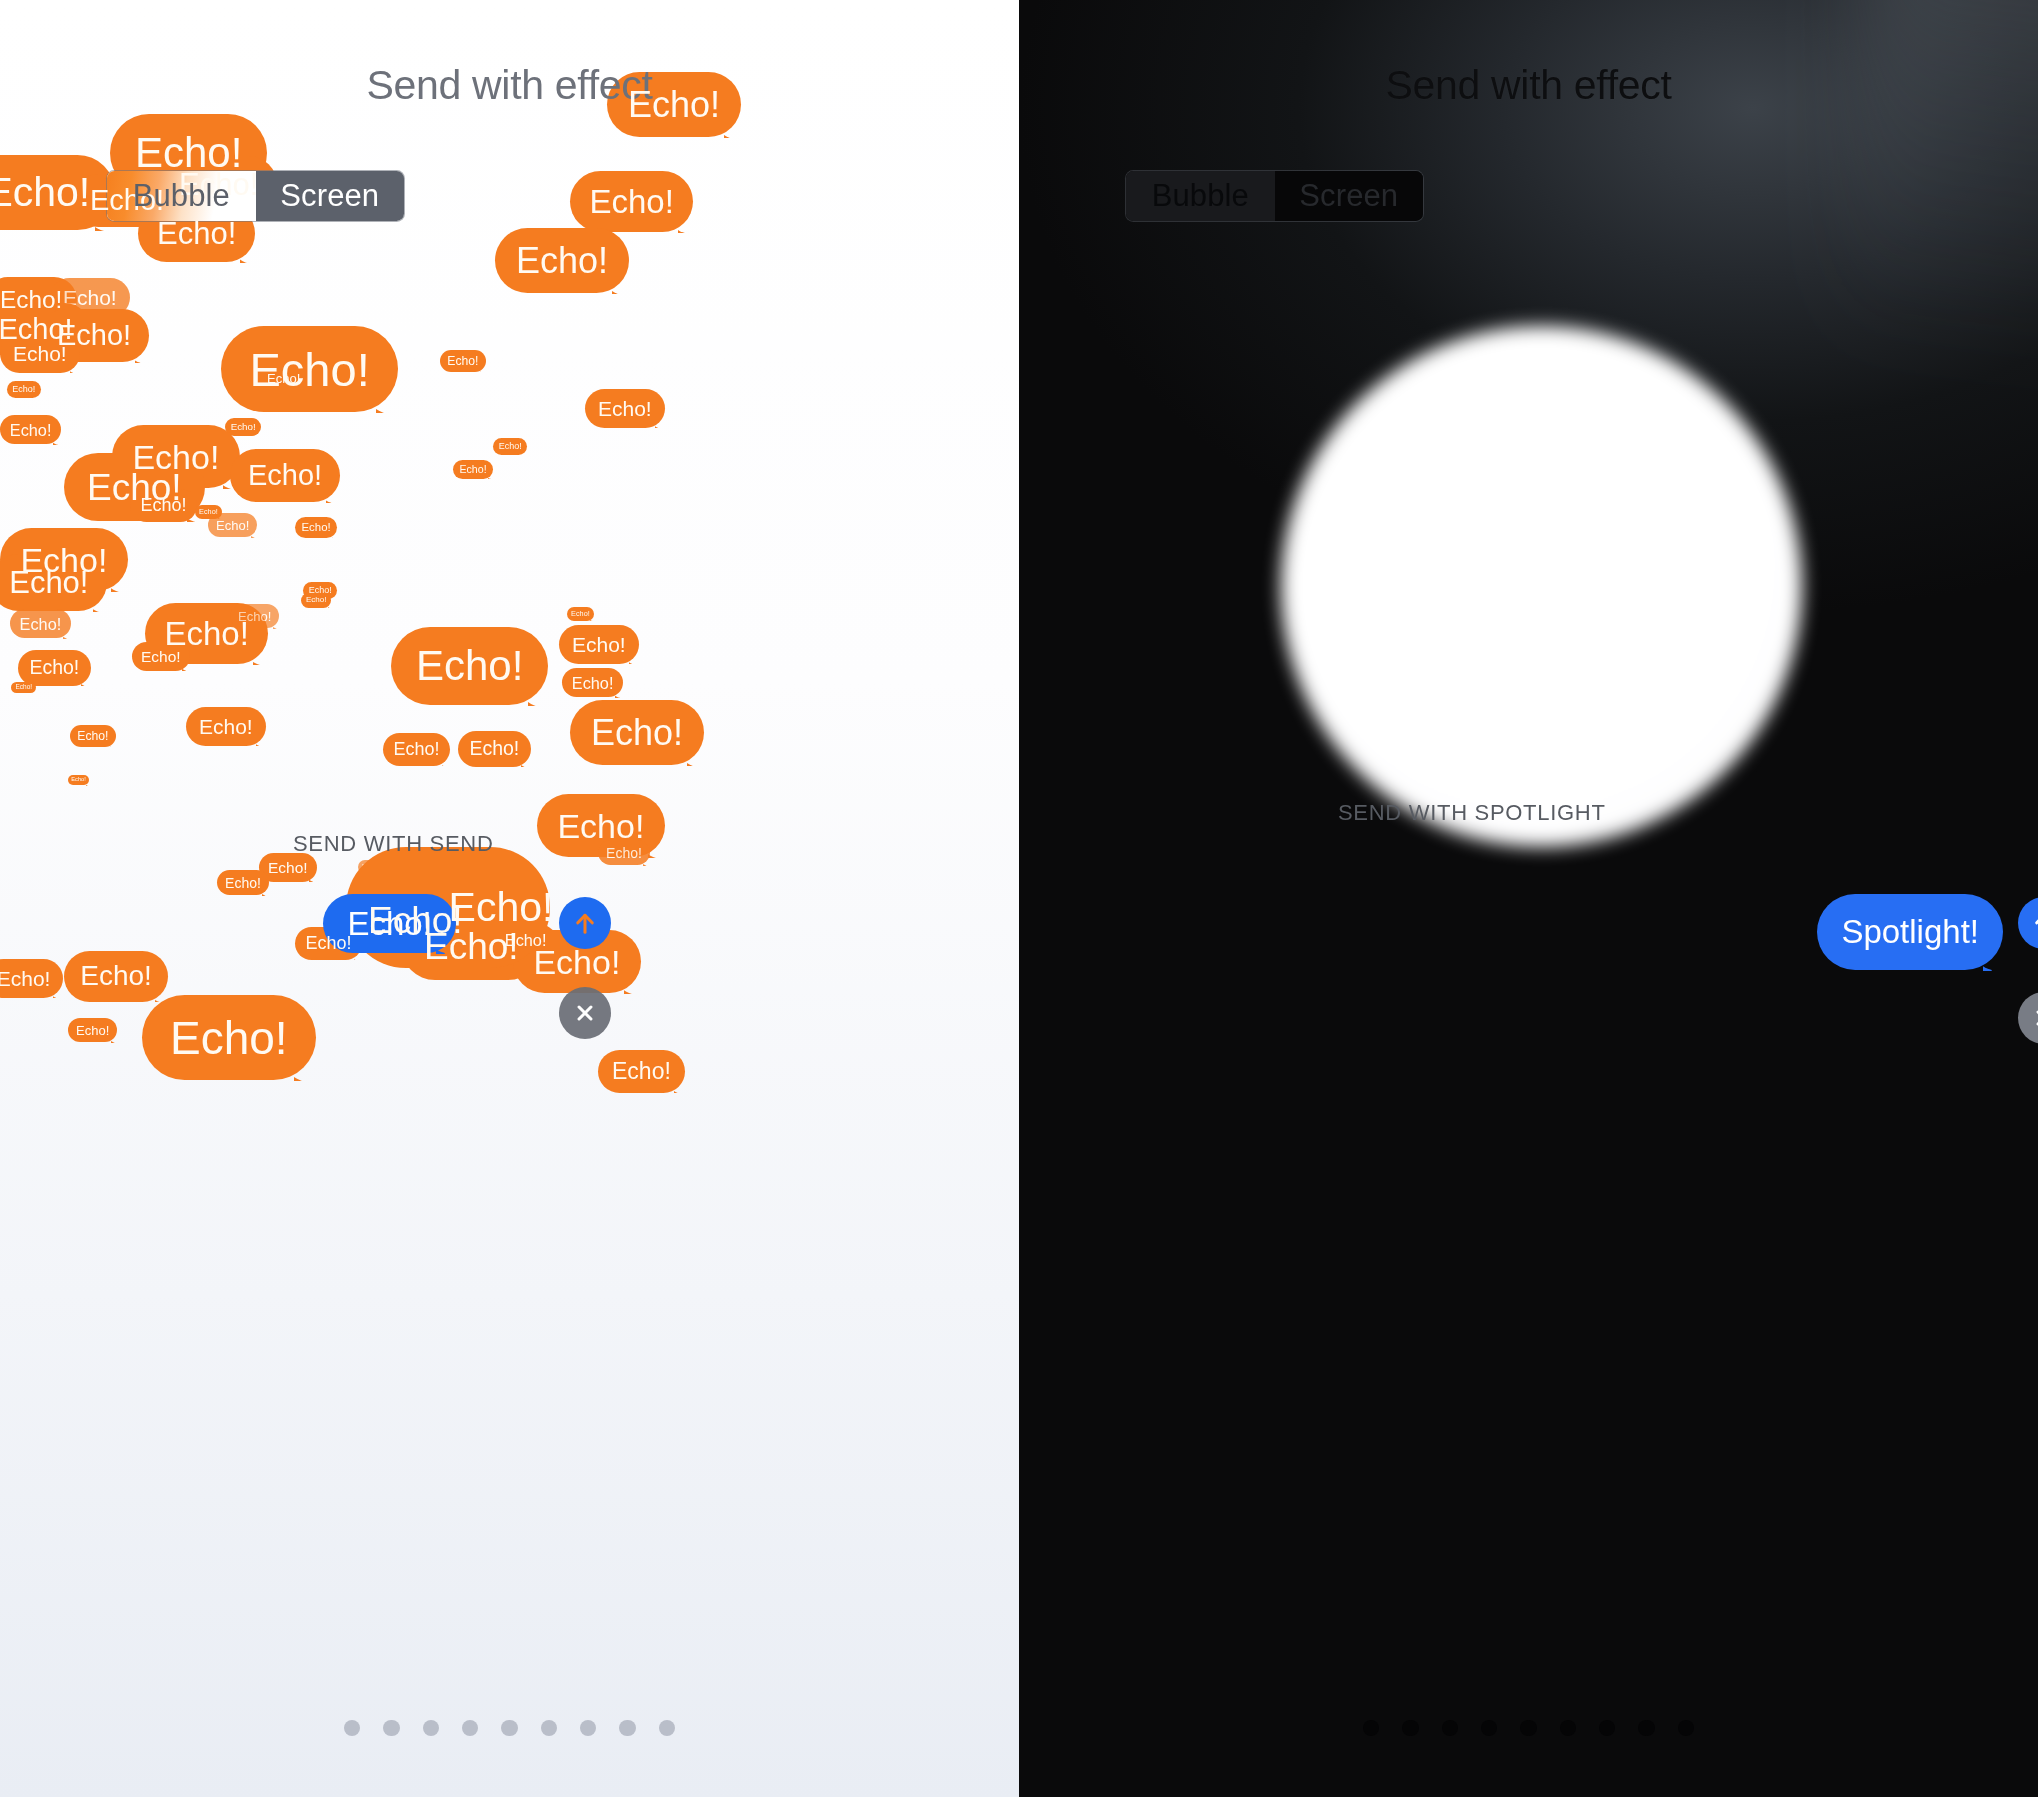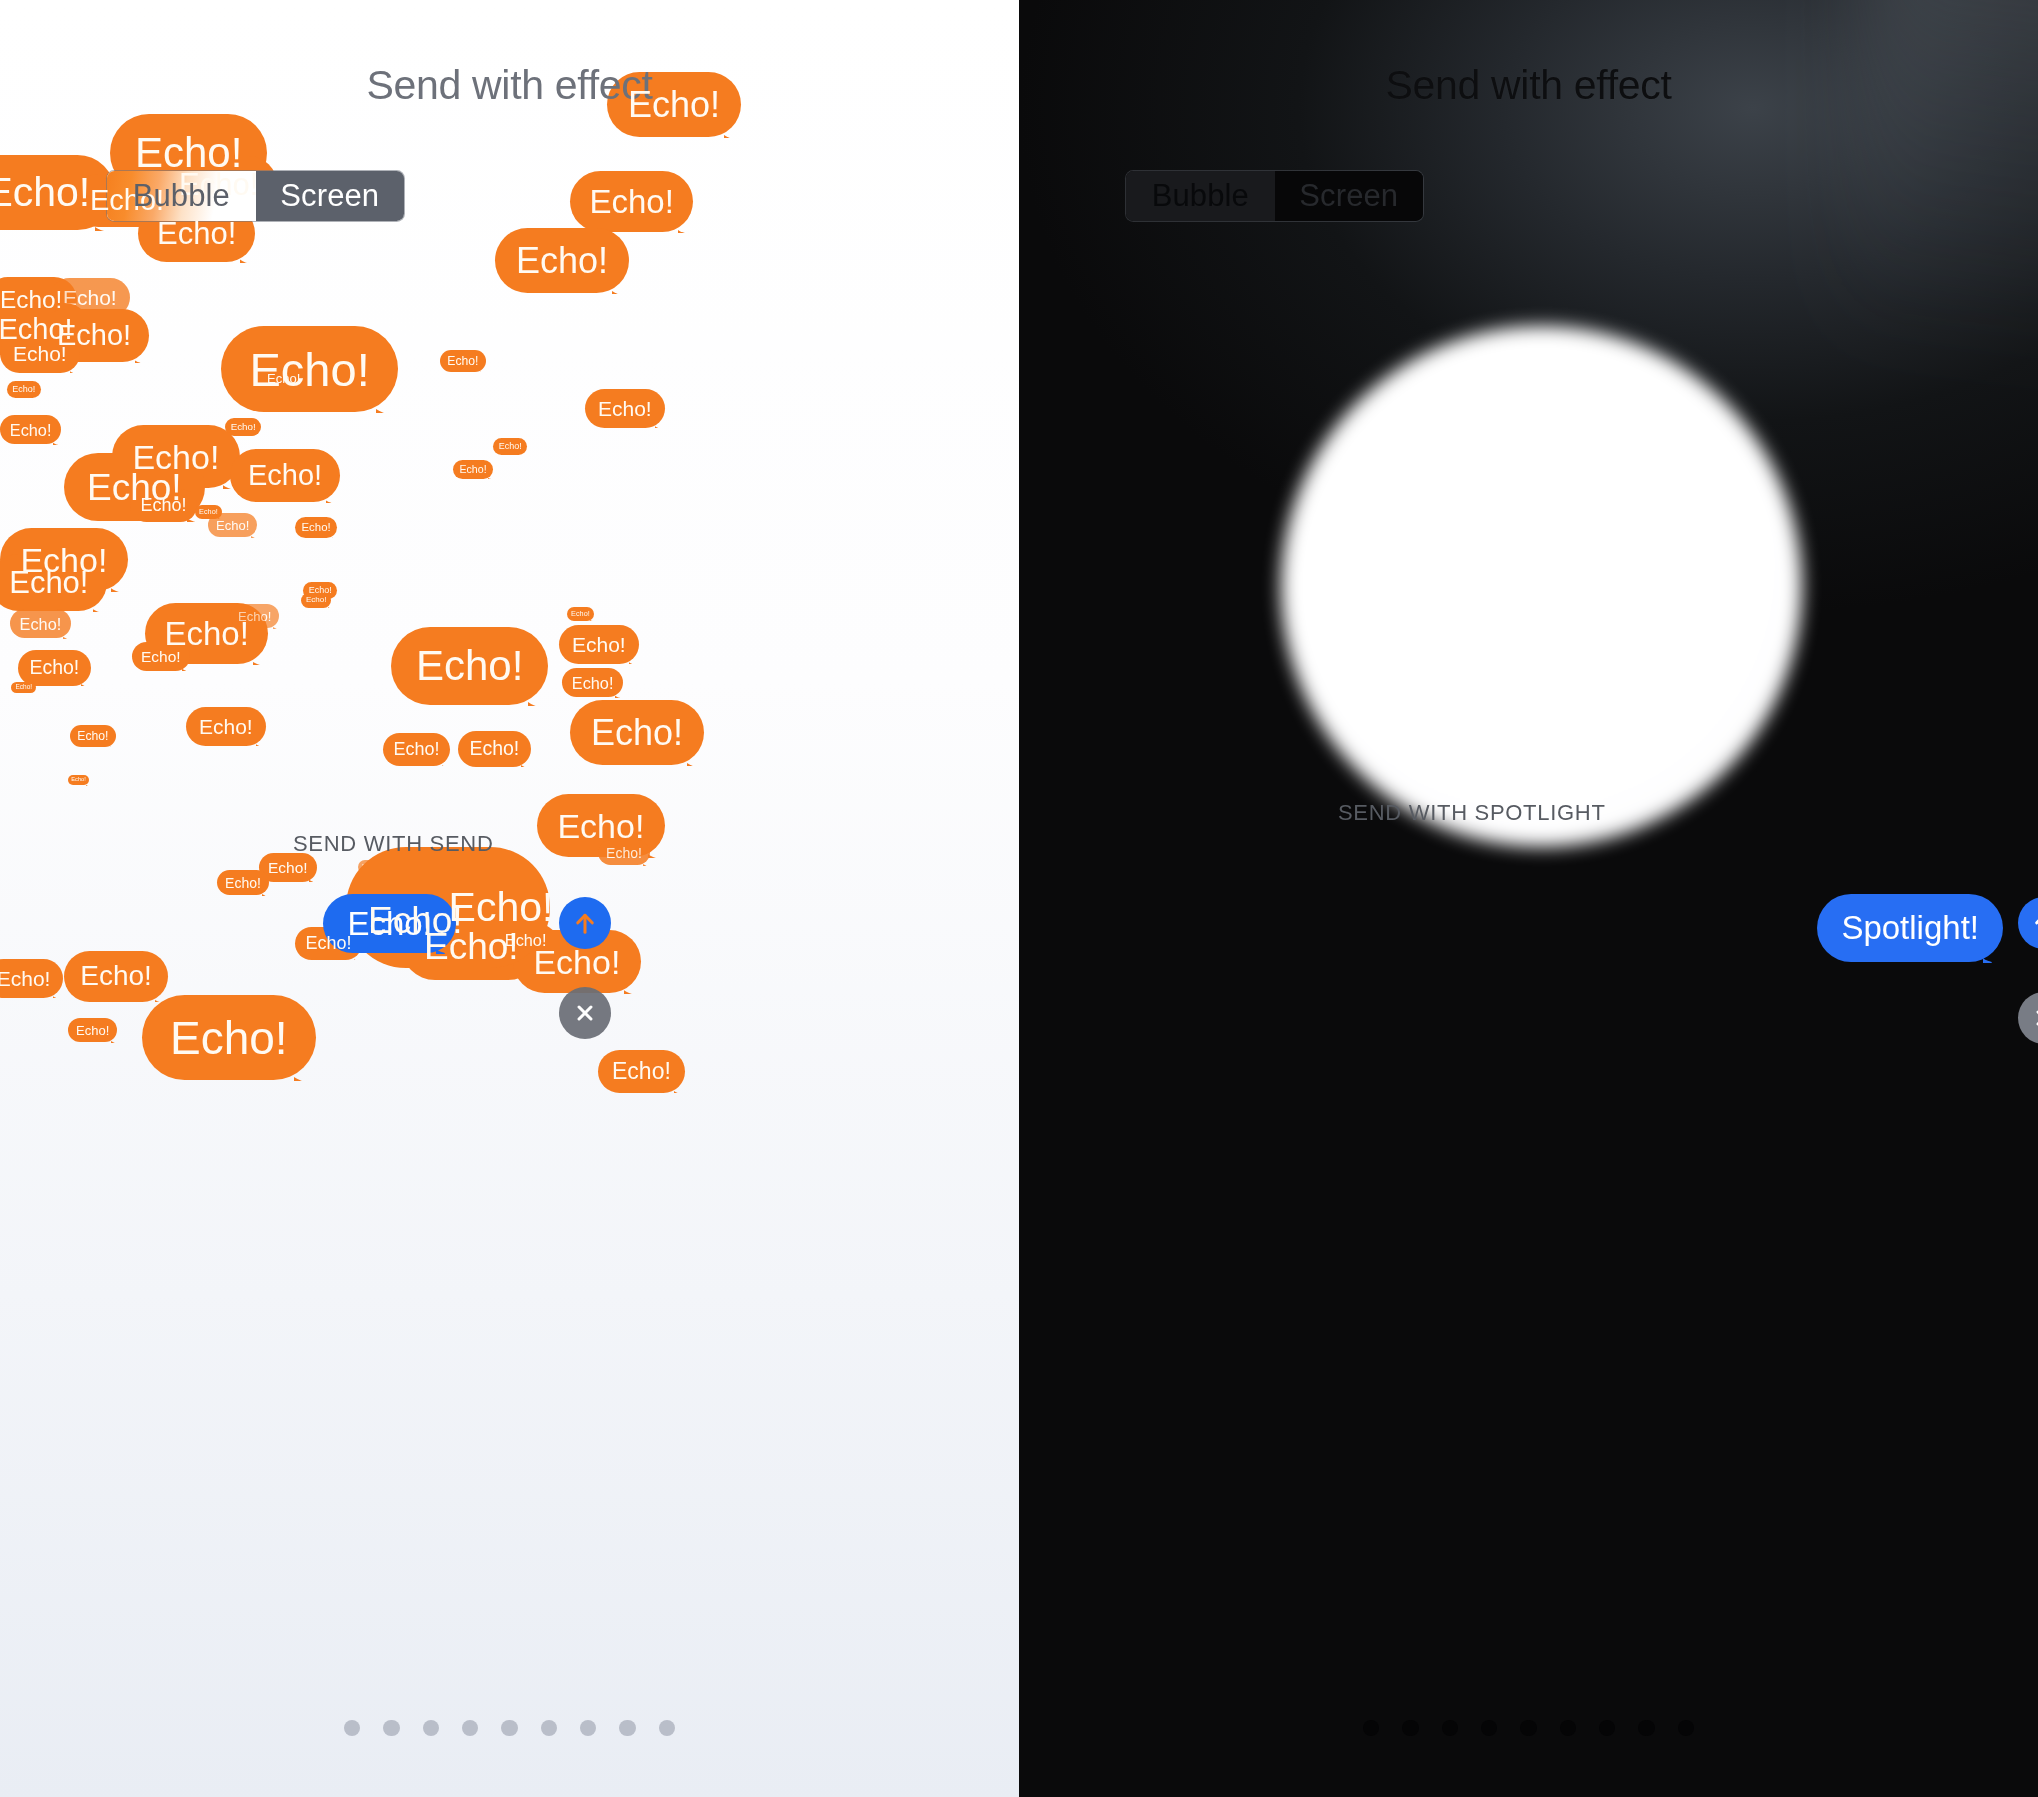--- a/index.html
+++ b/index.html
@@ -123,21 +123,21 @@
   #echo-bubble {
     position: absolute; left: 323px; top: 894px;
     height: 59px; padding: 0 24.4px;
     background: #1e6bf0; color: #1e6bf0;
     font-size: 33px;
   }
   #echo-bubble .txt { color: #fff; }
 
   #spot-bubble {
     position: absolute; left: 798px; top: 894px;
-    height: 68px; padding: 0 24.4px;
+    height: 76px; padding: 0 24.4px;
     background: #276ef3; color: #276ef3;
     font-size: 33px;
   }
   #spot-bubble .txt { color: #fff; }
 
   
   #echo-behind-a {
     position: absolute; left: 346px; top: 847px;
     width: 204px; height: 121px;
     background: #f57c20; color: #f57c20;

